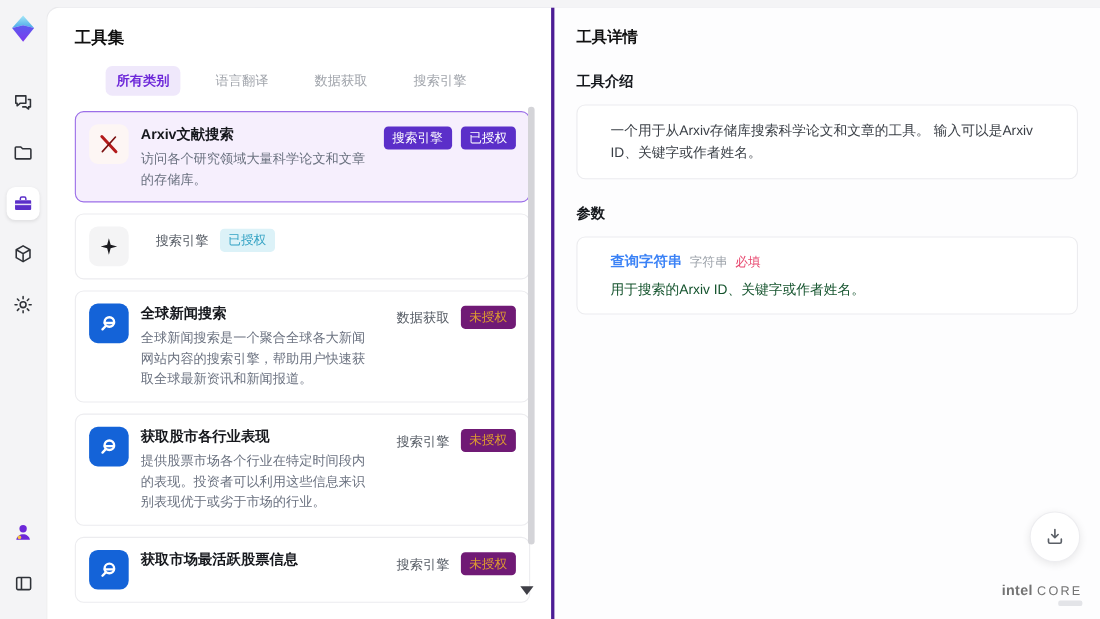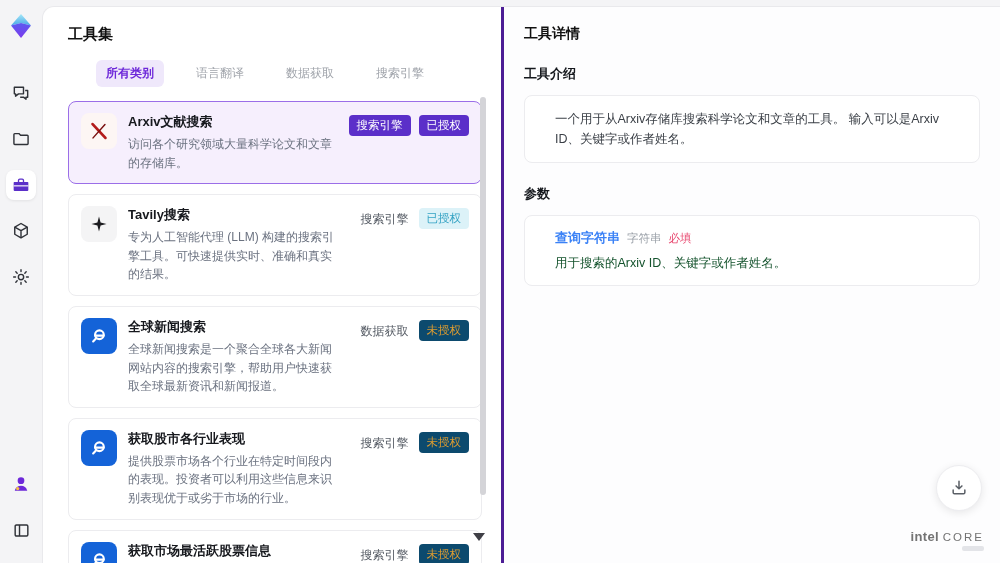--- a/index.html
+++ b/index.html
@@ -33,21 +33,21 @@
   .tool-icon.bluebg { background:#1463d8; }
   .card.selected .tool-icon.lightbg { background:#fdf6f4; }
   .tool-text { flex:1; min-width:0; padding-right:6px; }
   .tool-name { font-size:13px; font-weight:bold; color:#16181d; margin-bottom:4px; }
   .tool-desc { font-size:12px; color:#6b7280; line-height:1.55; }
   .tool-badges { flex:0 0 122px; display:flex; justify-content:flex-end; align-items:flex-start; gap:10px; padding-top:2px; }
   .badge { font-size:11.5px; padding:3px 8px; border-radius:4px; white-space:nowrap; }
   .badge.solid { background:#5b2fc9; color:#ffffff; }
   .cat { font-size:12px; color:#555b64; white-space:nowrap; padding-top:3px; }
   .badge.ok { background:#dcf2f8; color:#35a3c4; }
-  .badge.no { background:#0c4a6e; color:#dd9c30; }
+  .badge.no { background:#701a75; color:#dd9c30; }
   
   .vscroll { position:absolute; left:437px; top:84px; width:6px; bottom:4px; }
   .vscroll .thumb { position:absolute; top:6px; width:6px; height:398px; border-radius:3px; background:#d4d4d8; }
   .scroll-arrow { position:absolute; left:430px; bottom:22px; width:0; height:0; border-left:6px solid transparent; border-right:6px solid transparent; border-top:8px solid #3f3f46; }
   
   .detail-panel { position:absolute; left:458px; top:0; right:0; height:556px; border-left:3px solid #4c1d95; background:#fdfdfe; padding:18px 20px; }
   .detail-title { font-size:14px; font-weight:bold; color:#111; margin-bottom:22px; }
   .section-h { font-size:13px; font-weight:bold; color:#15181d; margin-bottom:12px; }
   .panel-card { background:#fff; border:1px solid #ececef; border-radius:8px; padding:13px 30px; margin-bottom:22px; }
   .intro-text { font-size:12.5px; color:#3a3f46; line-height:1.6; }
@@ -184,24 +184,20 @@
           <span class="badge solid">已授权</span>
         </div>
       </div>
 
       <div class="card">
         <div class="tool-icon lightbg">
           <svg width="20" height="20" viewBox="0 0 24 24">
             <path d="M12 3l1.9 7.1L21 12l-7.1 1.9L12 21l-1.9-7.1L3 12l7.1-1.9z" fill="#1b1b1f"></path>
           </svg>
         </div>
-        <div class="tool-text">
-          <div class="tool-name">Tavily搜索</div>
-          <div class="tool-desc">专为人工智能代理 (LLM) 构建的搜索引擎工具。可快速提供实时、准确和真实的结果。</div>
-        </div>
         <div class="tool-badges">
           <span class="cat">搜索引擎</span>
           <span class="badge ok">已授权</span>
         </div>
       </div>
 
       <div class="card">
         <div class="tool-icon bluebg">
           <svg width="20" height="20" viewBox="0 0 24 24" fill="none" stroke="#ffffff" stroke-width="2.6" stroke-linecap="round">
             <circle cx="12.5" cy="10.5" r="5.2"></circle>

